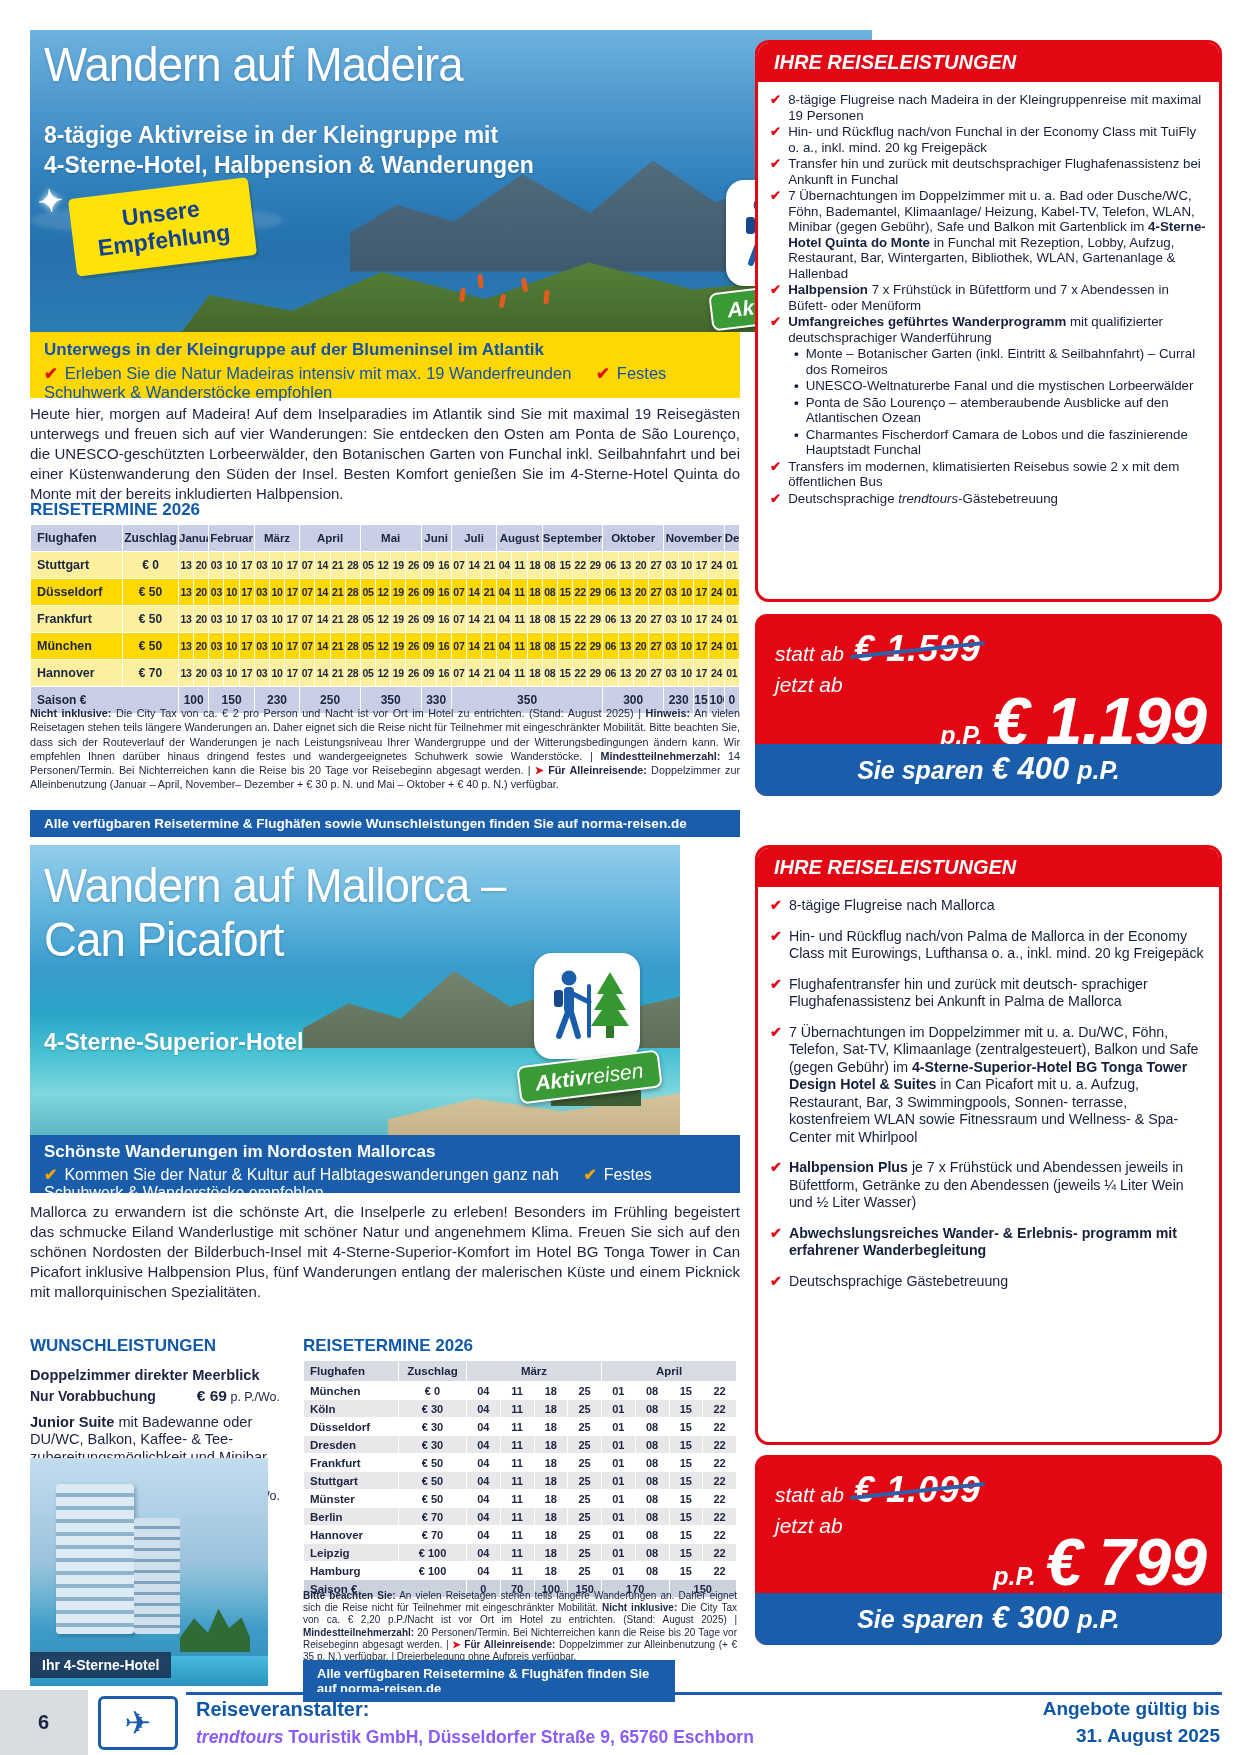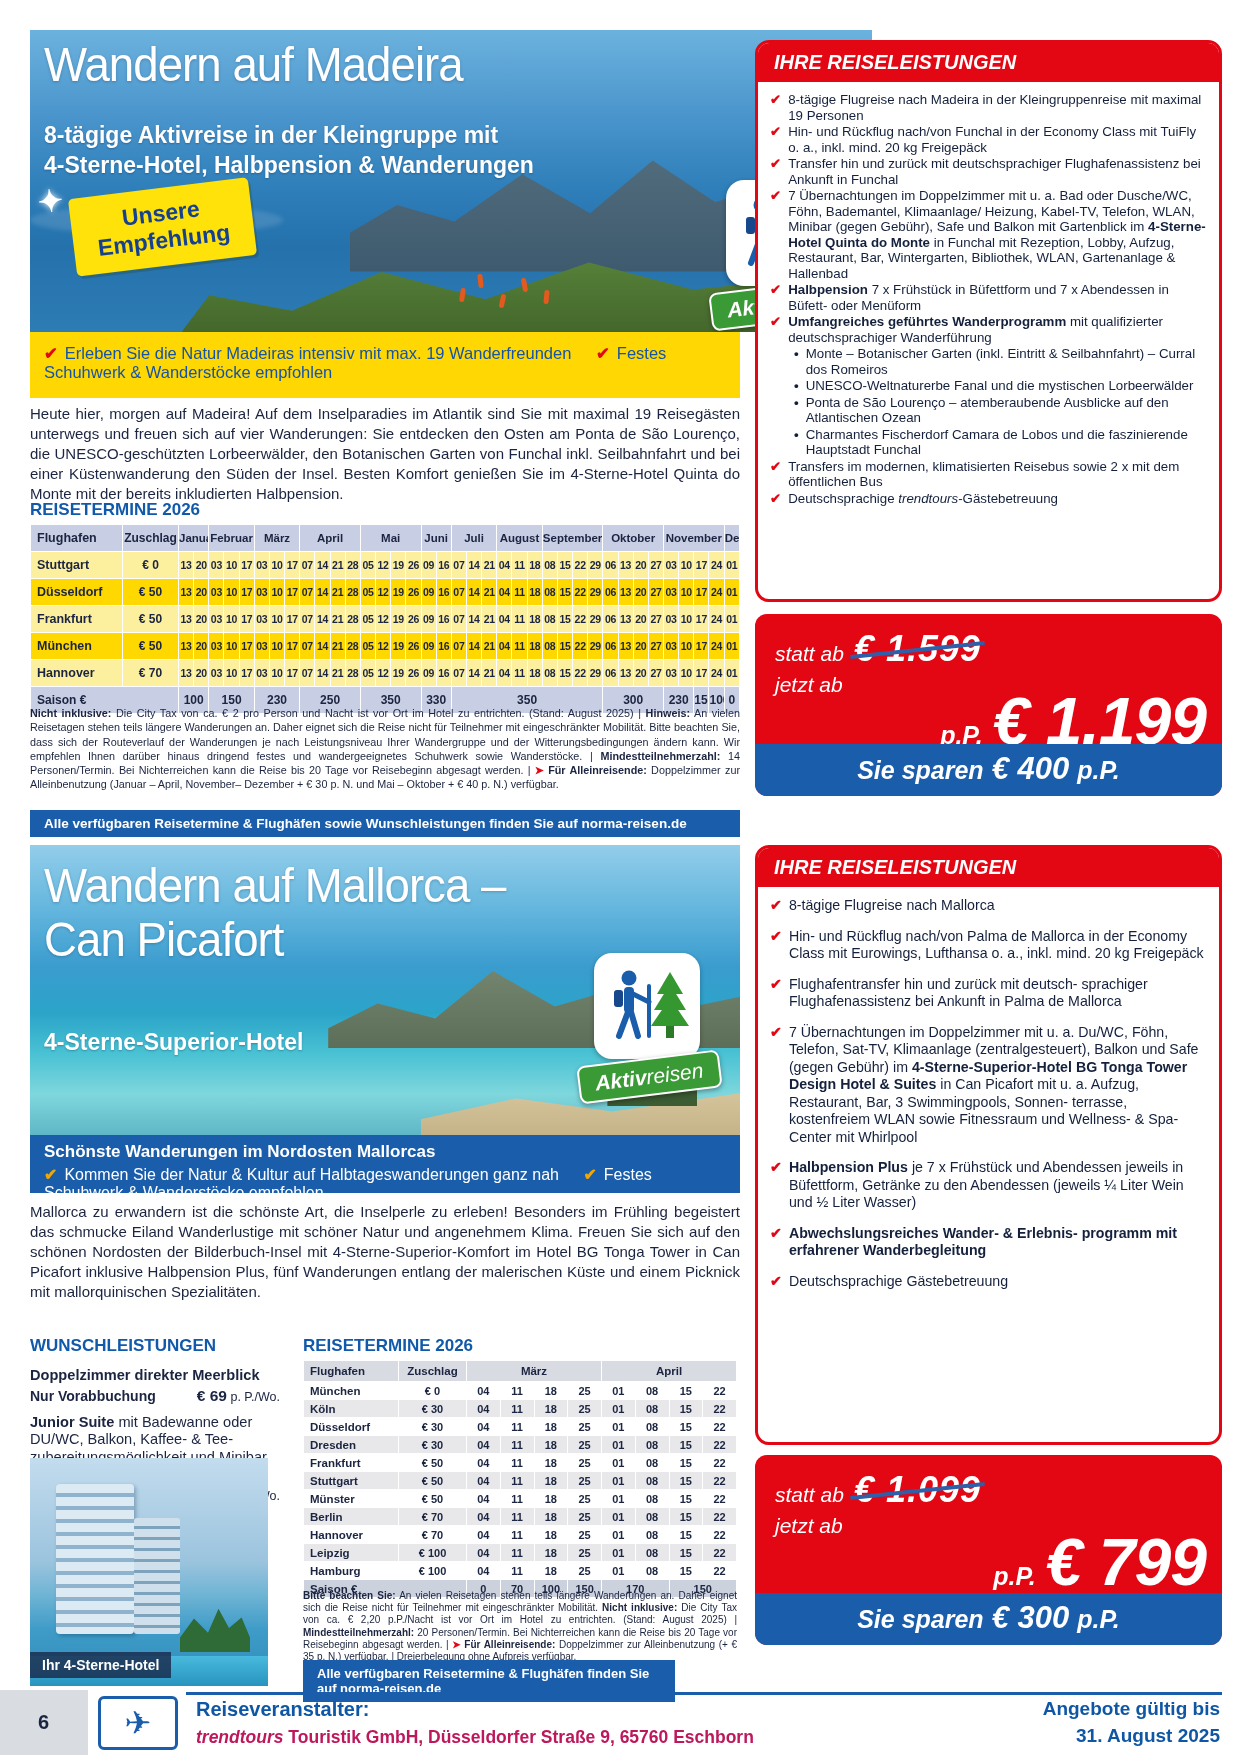--- a/index.html
+++ b/index.html
@@ -6,21 +6,21 @@
   body { background:#fff; font-family:"Liberation Sans", sans-serif; }
   .page { position:relative; width:1250px; height:1755px; background:#fff; overflow:hidden; color:#1b2440; }
   .b { font-weight:bold; }
   .i { font-style:italic; }
   .r { color:#e30613; font-weight:bold; }
 
   
   .hero { position:absolute; overflow:hidden; }
   .hero-madeira { left:30px; top:30px; width:842px; height:302px;
     background:linear-gradient(180deg,#6cb2de 0%,#4a95cc 28%,#2f7fba 52%,#2471ac 72%,#2e7cb4 100%); }
-  .hero-mallorca { left:30px; top:845px; width:710px; height:290px;
+  .hero-mallorca { left:30px; top:845px; width:650px; height:290px;
     background:linear-gradient(180deg,#93cdea 0%,#64b6de 22%,#3a9cce 42%,#2ba4c9 58%,#49c2d3 72%,#7fd7dd 86%,#5fb6c6 100%); }
   .shape { position:absolute; }
   .hm-ridge { right:0; top:34%; width:62%; height:46%;
     background:linear-gradient(180deg,#55707f,#3e5a6e);
     clip-path:polygon(0 72%,9% 52%,20% 64%,33% 30%,46% 58%,58% 20%,70% 50%,83% 34%,100% 55%,100% 100%,0 100%); }
   .hm-green { left:18%; bottom:0; width:82%; height:32%;
     background:linear-gradient(180deg,#5d8a3e,#44672c);
     clip-path:polygon(0 100%,4% 62%,16% 78%,29% 38%,44% 66%,59% 28%,74% 56%,100% 38%,100% 100%); }
   .hm-sea-glint { left:0; top:58%; width:30%; height:10%; background:rgba(255,255,255,.12); filter:blur(2px); border-radius:50%; }
   .flower { position:absolute; width:5px; height:14px; background:#e25a1e; border-radius:3px; }
@@ -151,21 +151,21 @@
   
   .footer { position:absolute; left:0; top:1690px; width:1250px; height:65px; }
   .f-line { position:absolute; left:186px; right:28px; top:2px; border-top:3px solid #1a5dab; }
   .f-strip { position:absolute; left:0; top:0; width:88px; height:65px; background:#d9dce0;
     display:flex; align-items:center; padding-left:38px; font-weight:bold; font-size:20px; color:#1b2440; }
   .f-plane { position:absolute; left:98px; top:6px; width:80px; height:54px; background:#fff;
     border:3px solid #1a5dab; border-radius:6px; display:flex; align-items:center; justify-content:center;
     color:#1a5dab; font-size:32px; }
   .f-left { position:absolute; left:196px; top:8px; }
   .f-label { color:#0f57a5; font-weight:bold; font-size:20px; }
-  .f-company { color:#be185d; font-weight:bold; font-size:17.5px; margin-top:6px; }
+  .f-company { color:#8b5cf6; font-weight:bold; font-size:17.5px; margin-top:6px; }
   .f-right { position:absolute; right:30px; top:8px; text-align:right; color:#0f57a5; font-weight:bold; font-size:19px; }
   .f-right div { margin-bottom:5px; }
 </style>
 </head>
 <body>
 
 <div class="page">
 
   <div class="hero hero-madeira">
     <div class="shape hm-sea-glint"></div>
@@ -202,20 +202,21 @@
           <polygon points="65,20 81,46 49,46" fill="#35972f"></polygon>
           <polygon points="65,34 84,62 46,62" fill="#35972f"></polygon>
           <rect x="61" y="62" width="8" height="12" fill="#2c7a27"></rect>
         </svg>
       </div>
       <div class="ribbon"><span class="b">Aktiv</span><span>reisen</span></div>
     </div>
   </div>
 
   <div class="banner banner-y">
+    <div class="l1">Unterwegs in der Kleingruppe auf der Blumeninsel im Atlantik</div>
     <div class="l2">
       <span class="chk-red">✔</span><span>Erleben Sie die Natur Madeiras intensiv mit max. 19 Wanderfreunden</span>
       <span class="chk-red chk-gap">✔</span><span>Festes Schuhwerk &amp; Wanderstöcke empfohlen</span>
     </div>
   </div>
 
   <p class="intro intro-1">Heute hier, morgen auf Madeira! Auf dem Inselparadies im Atlantik sind Sie mit maximal 19 Reisegästen unterwegs und freuen sich auf vier Wanderungen: Sie entdecken den Osten am Ponta de São Lourenço, die UNESCO-geschützten Lorbeerwälder, den Botanischen Garten von Funchal inkl. Seilbahnfahrt und bei einer Küstenwanderung den Süden der Insel. Besten Komfort genießen Sie im 4-Sterne-Hotel Quinta do Monte mit der bereits inkludierten Halbpension.</p>
 
   <h3 class="sec-head" style="left:30px;top:500px;">REISETERMINE 2026</h3>
   <table class="sched sched-madeira">

